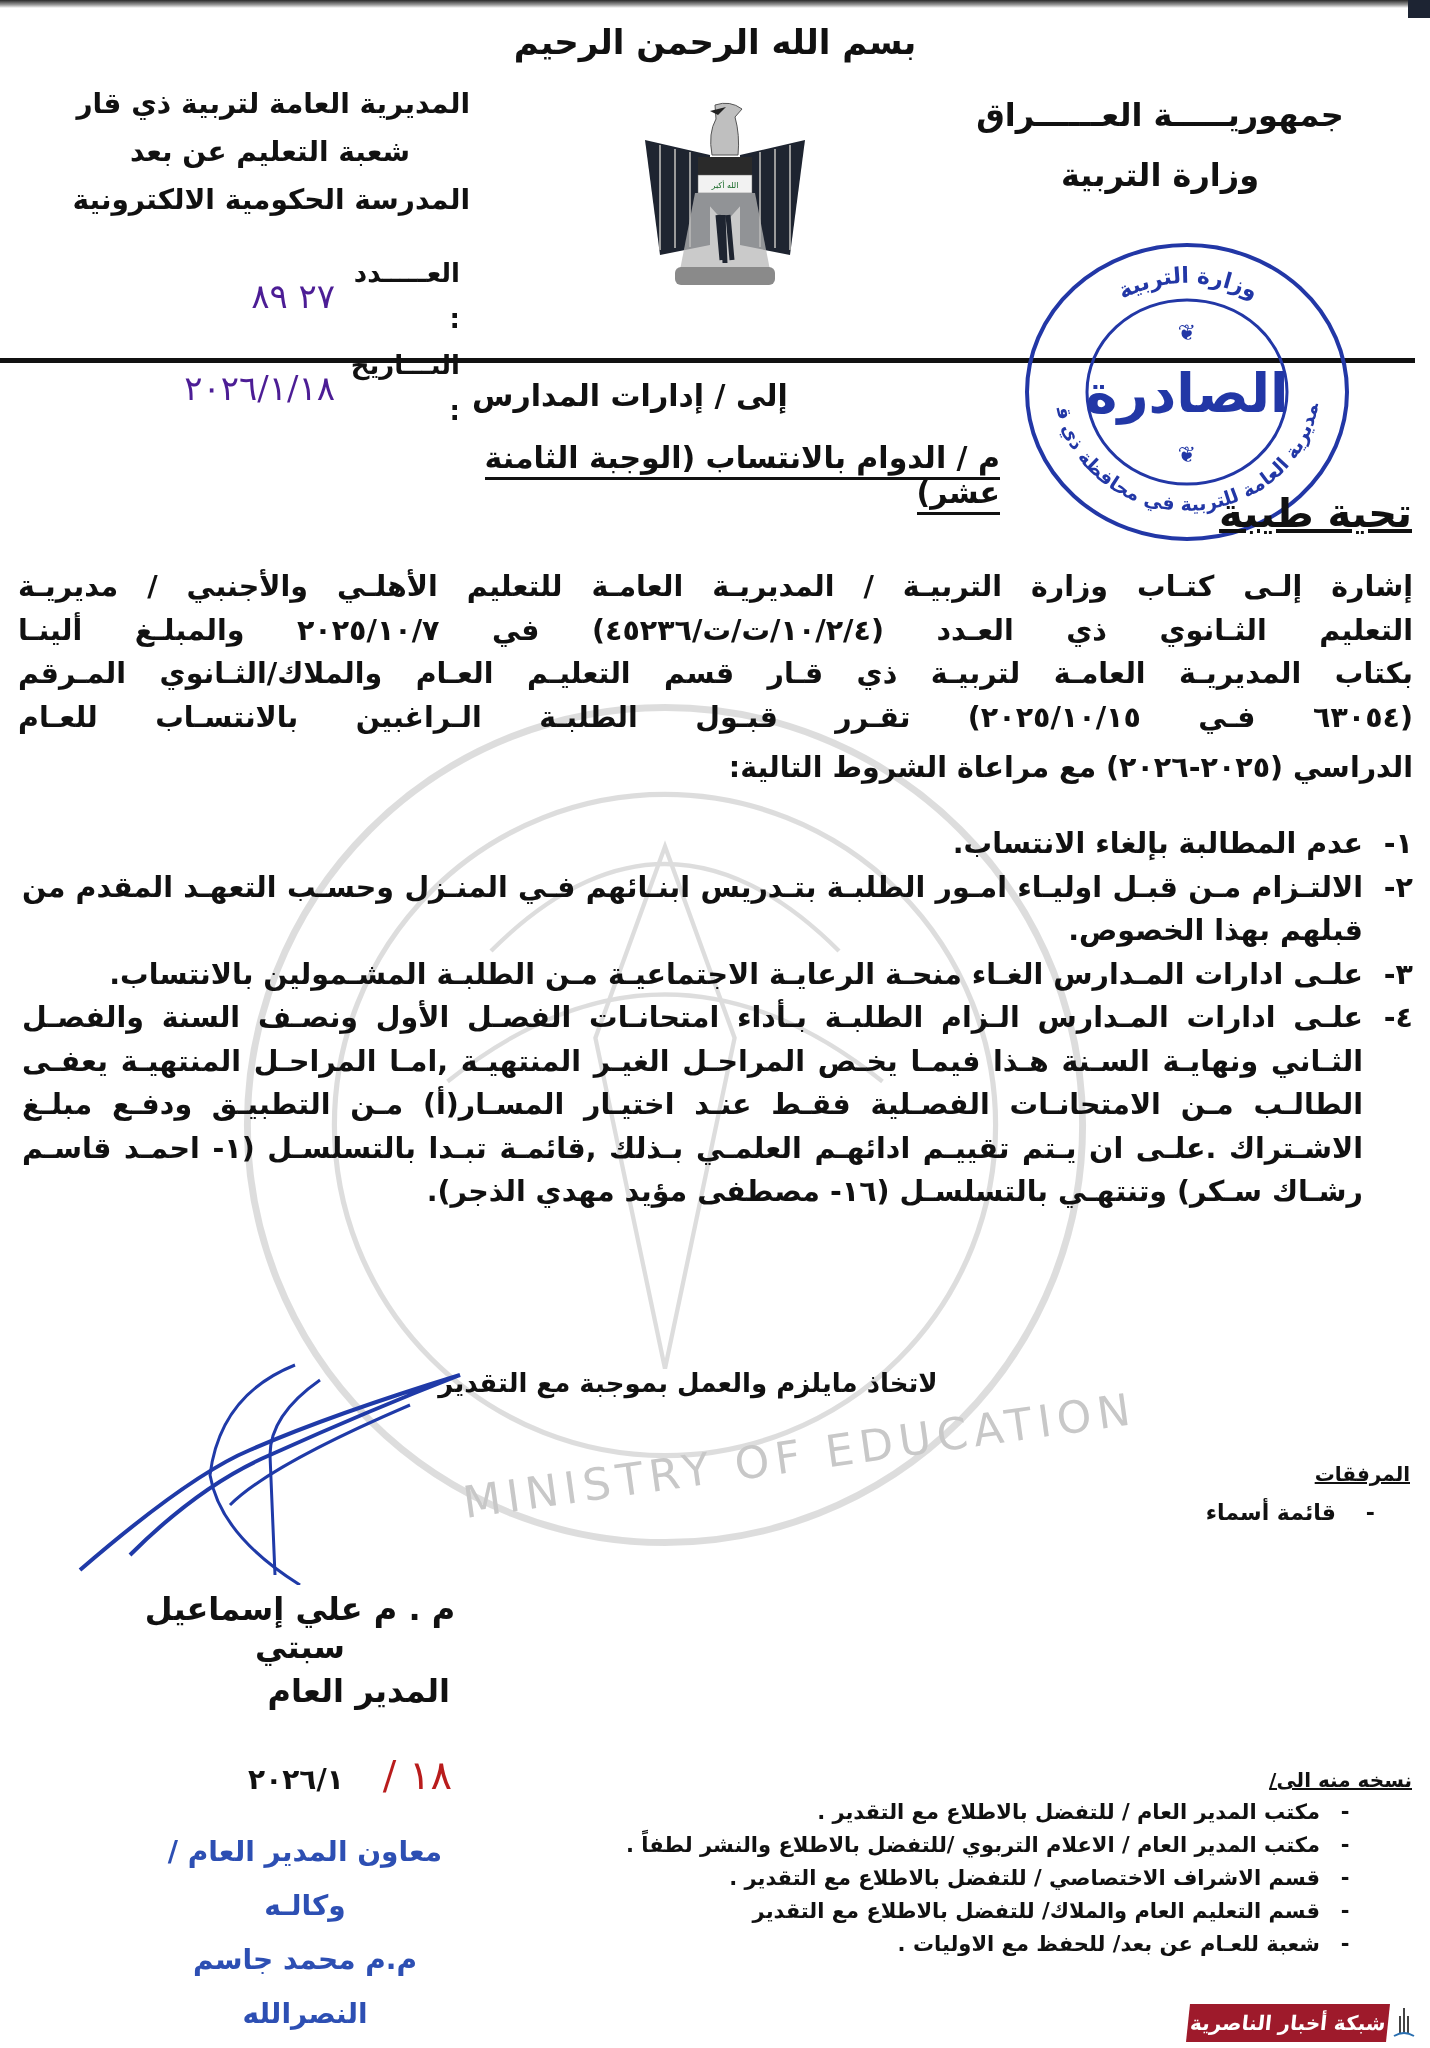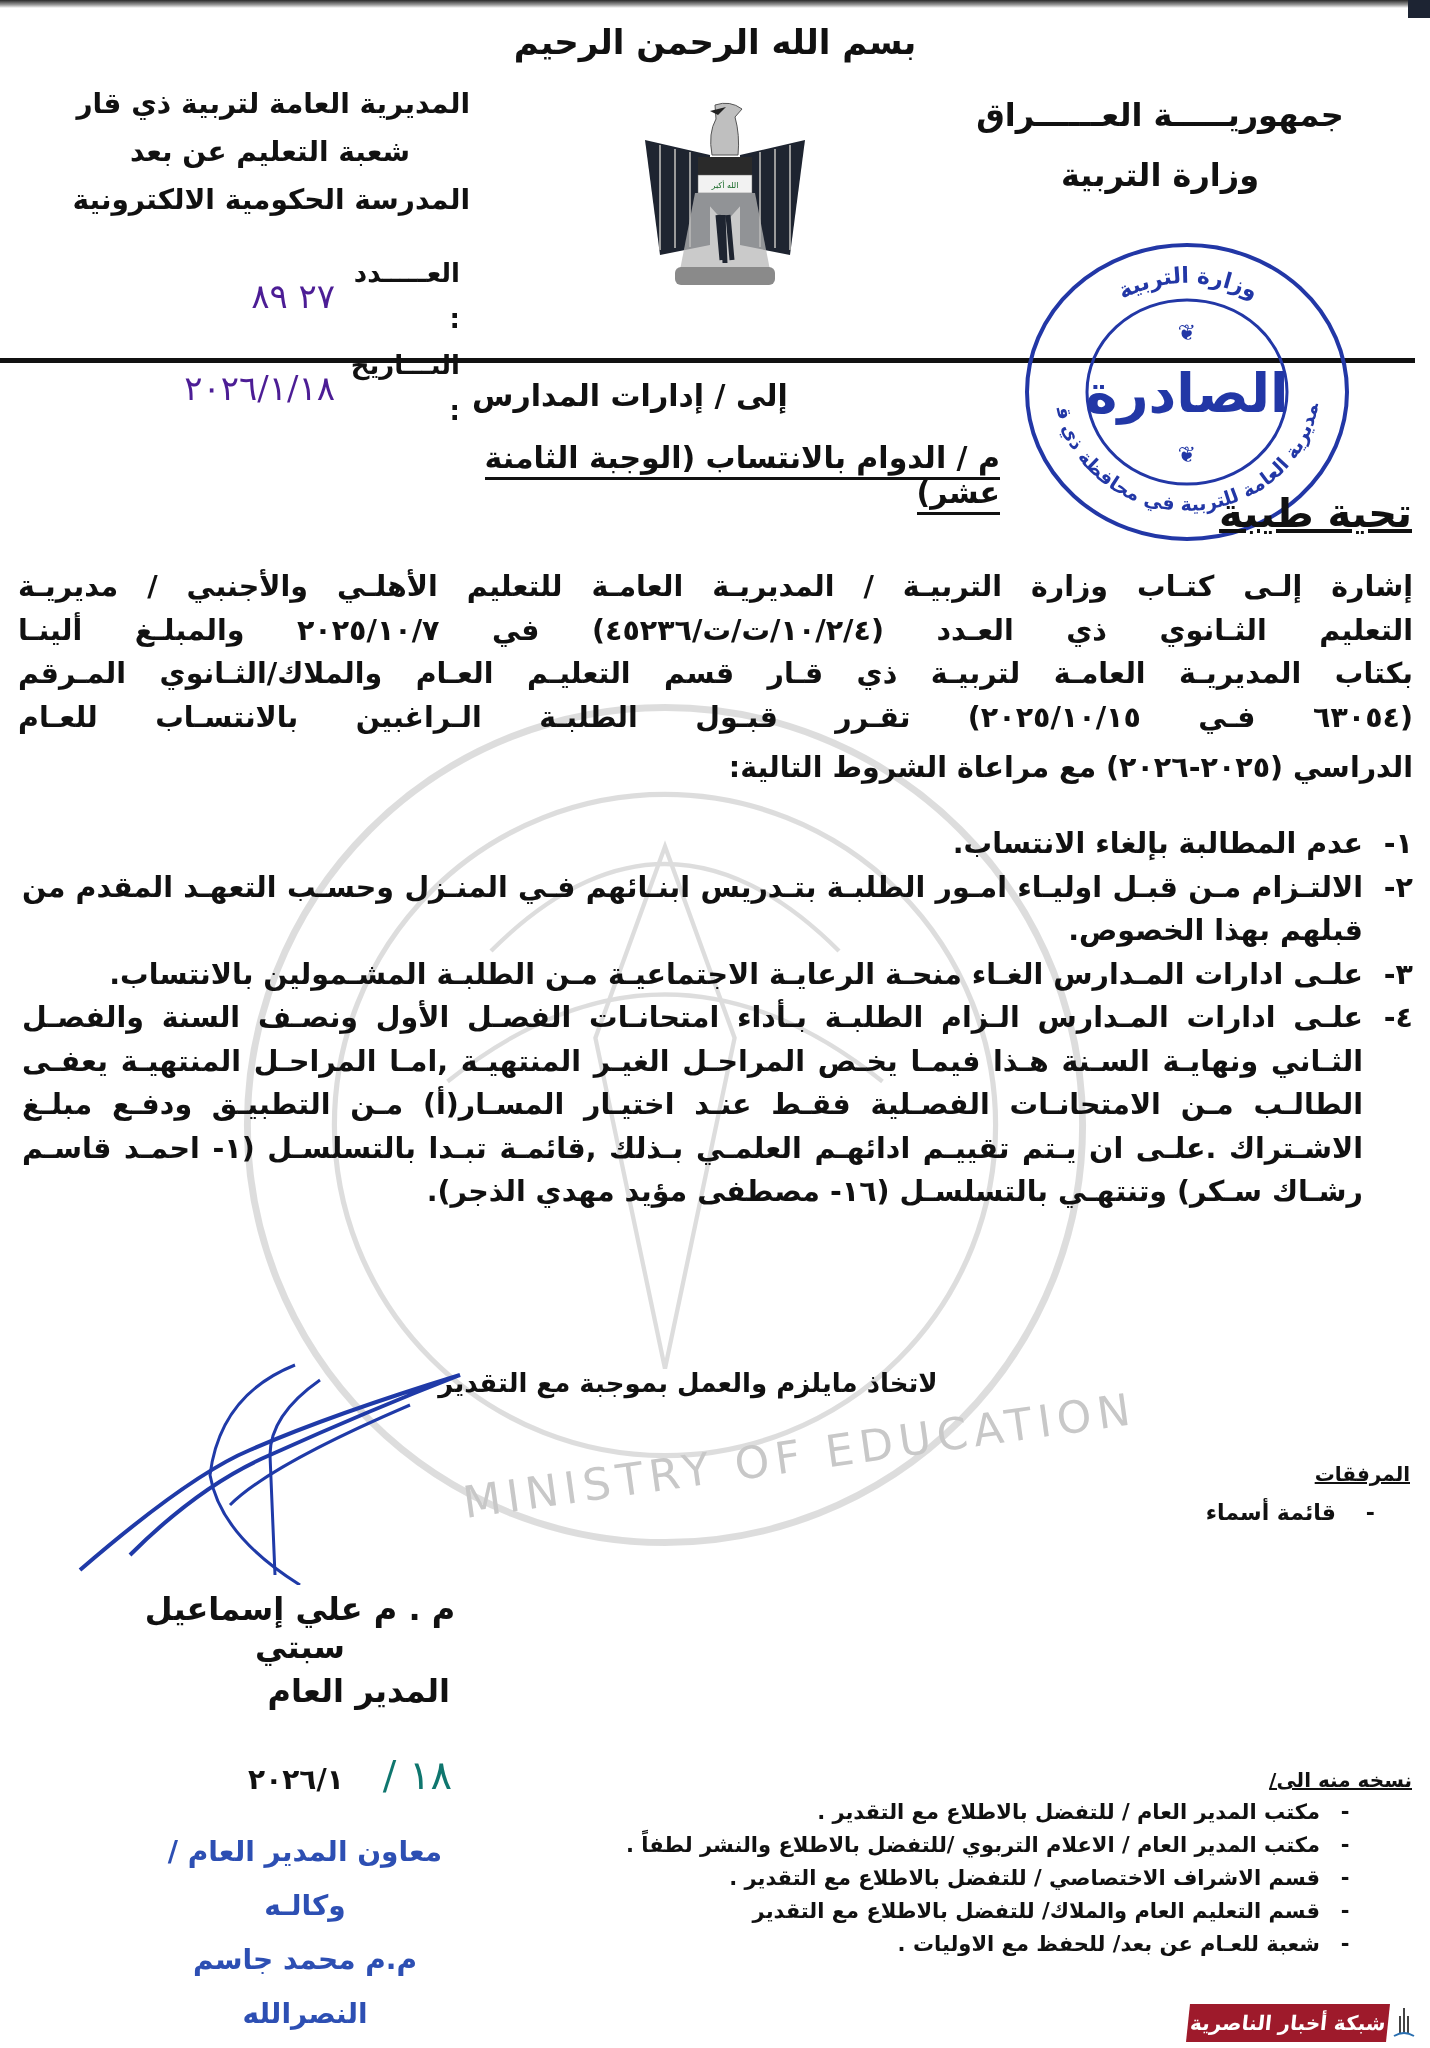--- a/index.html
+++ b/index.html
@@ -54,21 +54,21 @@
 
     .signature { position: absolute; left: 70px; top: 1355px; width: 460px; height: 230px; }
 
     .attach-title { position: absolute; top: 1462px; right: 20px; font-size: 20px; font-weight: bold; text-decoration: underline; }
     .attach-item { position: absolute; top: 1500px; right: 55px; font-size: 22px; font-weight: bold; }
     .attach-item .dash { margin-left: 30px; }
 
     .signer { position: absolute; top: 1590px; left: 100px; width: 400px; text-align: center; font-size: 32px; font-weight: bold; }
     .signer-title { position: absolute; top: 1672px; left: 150px; width: 300px; text-align: right; font-size: 32px; font-weight: bold; }
     .sign-date { position: absolute; top: 1752px; left: 200px; width: 300px; font-size: 28px; font-weight: bold; text-align: center; letter-spacing: 3px; }
-    .sign-date .hand { font-family: "DejaVu Serif", serif; font-weight: normal; font-size: 40px; color: #0f766e; }
+    .sign-date .hand { font-family: "DejaVu Serif", serif; font-weight: normal; font-size: 40px; color: #b91c1c; }
     .deputy { position: absolute; top: 1825px; left: 150px; width: 310px; text-align: center; font-size: 28px; font-weight: bold; color: #2d4fb3; line-height: 54px; }
 
     .copies-title { position: absolute; top: 1768px; right: 18px; font-size: 20px; font-weight: bold; text-decoration: underline; }
     .copies { position: absolute; top: 1796px; right: 60px; width: 820px; font-size: 21px; font-weight: bold; line-height: 33px; }
     .copy-row { display: flex; direction: rtl; }
     .copy-row .dash { width: 50px; flex: none; text-align: center; }
 
     .net-logo { position: absolute; right: 14px; bottom: 6px; width: 235px; height: 38px; }
     .net-text { position: absolute; right: 28px; top: 0; width: 200px; height: 38px; background: #9e1a2b; color: #fff; font-size: 20px; font-weight: bold; text-align: center; line-height: 38px; transform: skewX(-6deg); }
     .net-icon { position: absolute; right: 0; top: 2px; width: 24px; height: 34px; }

